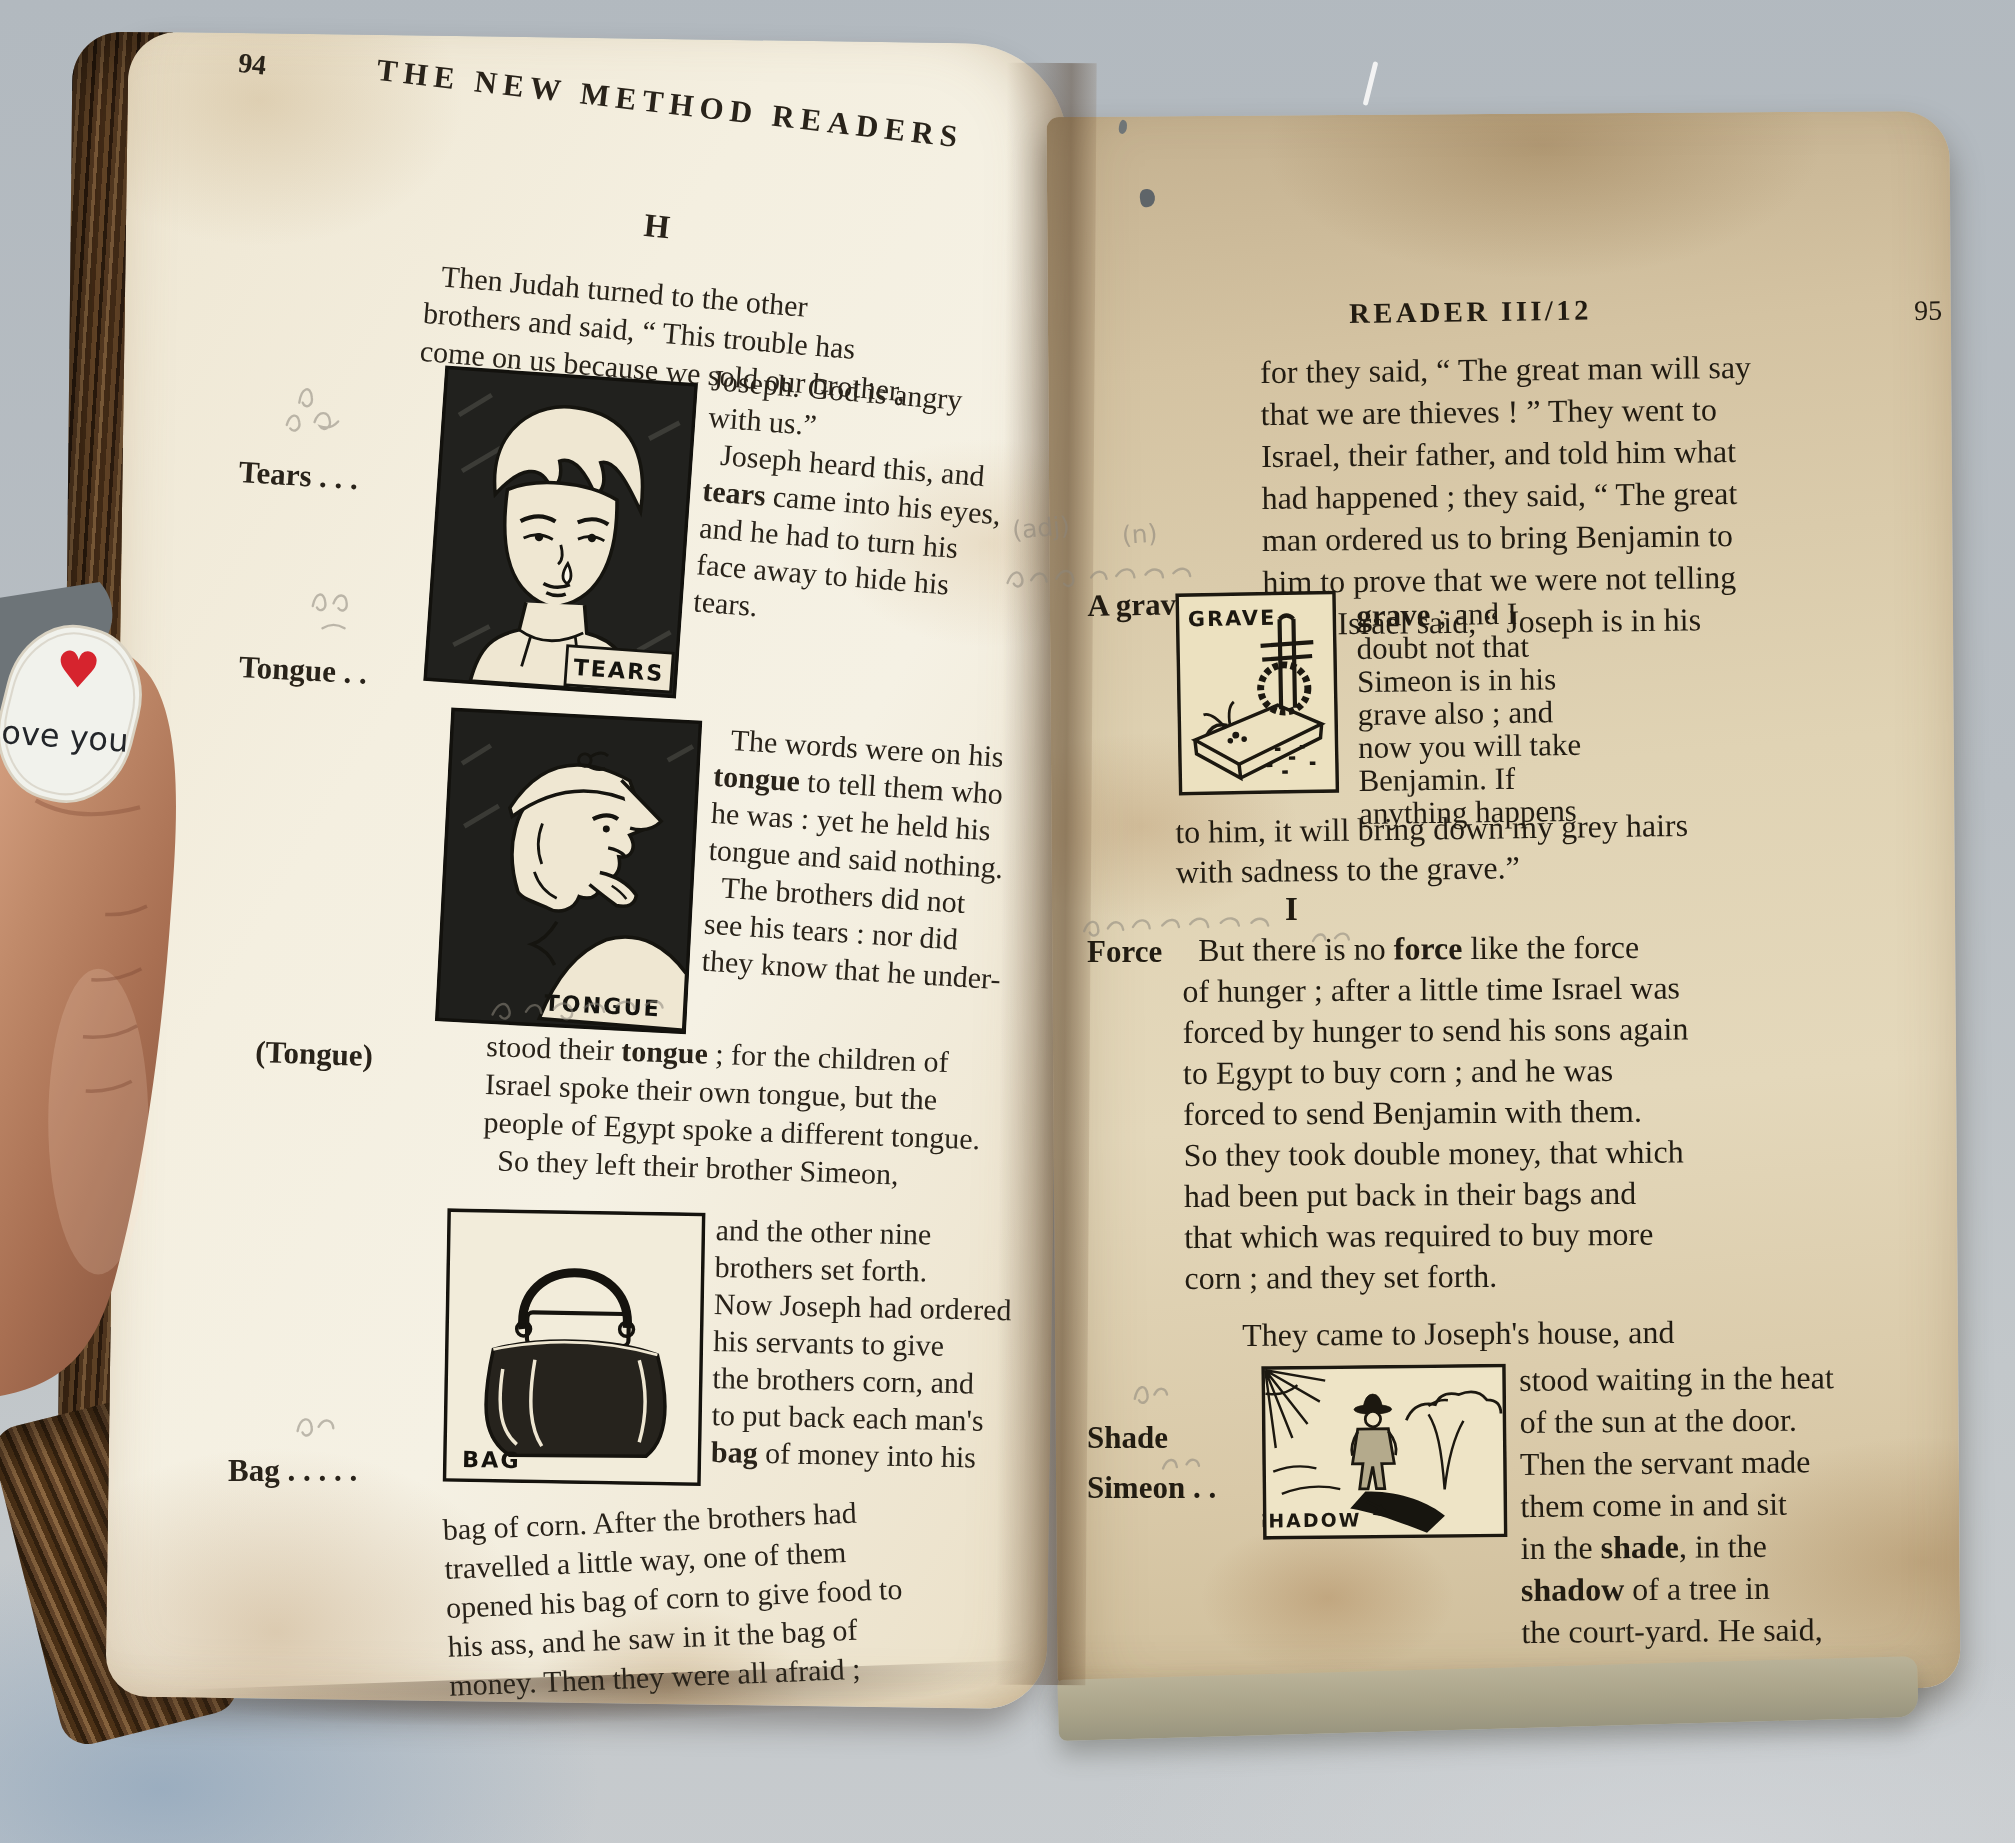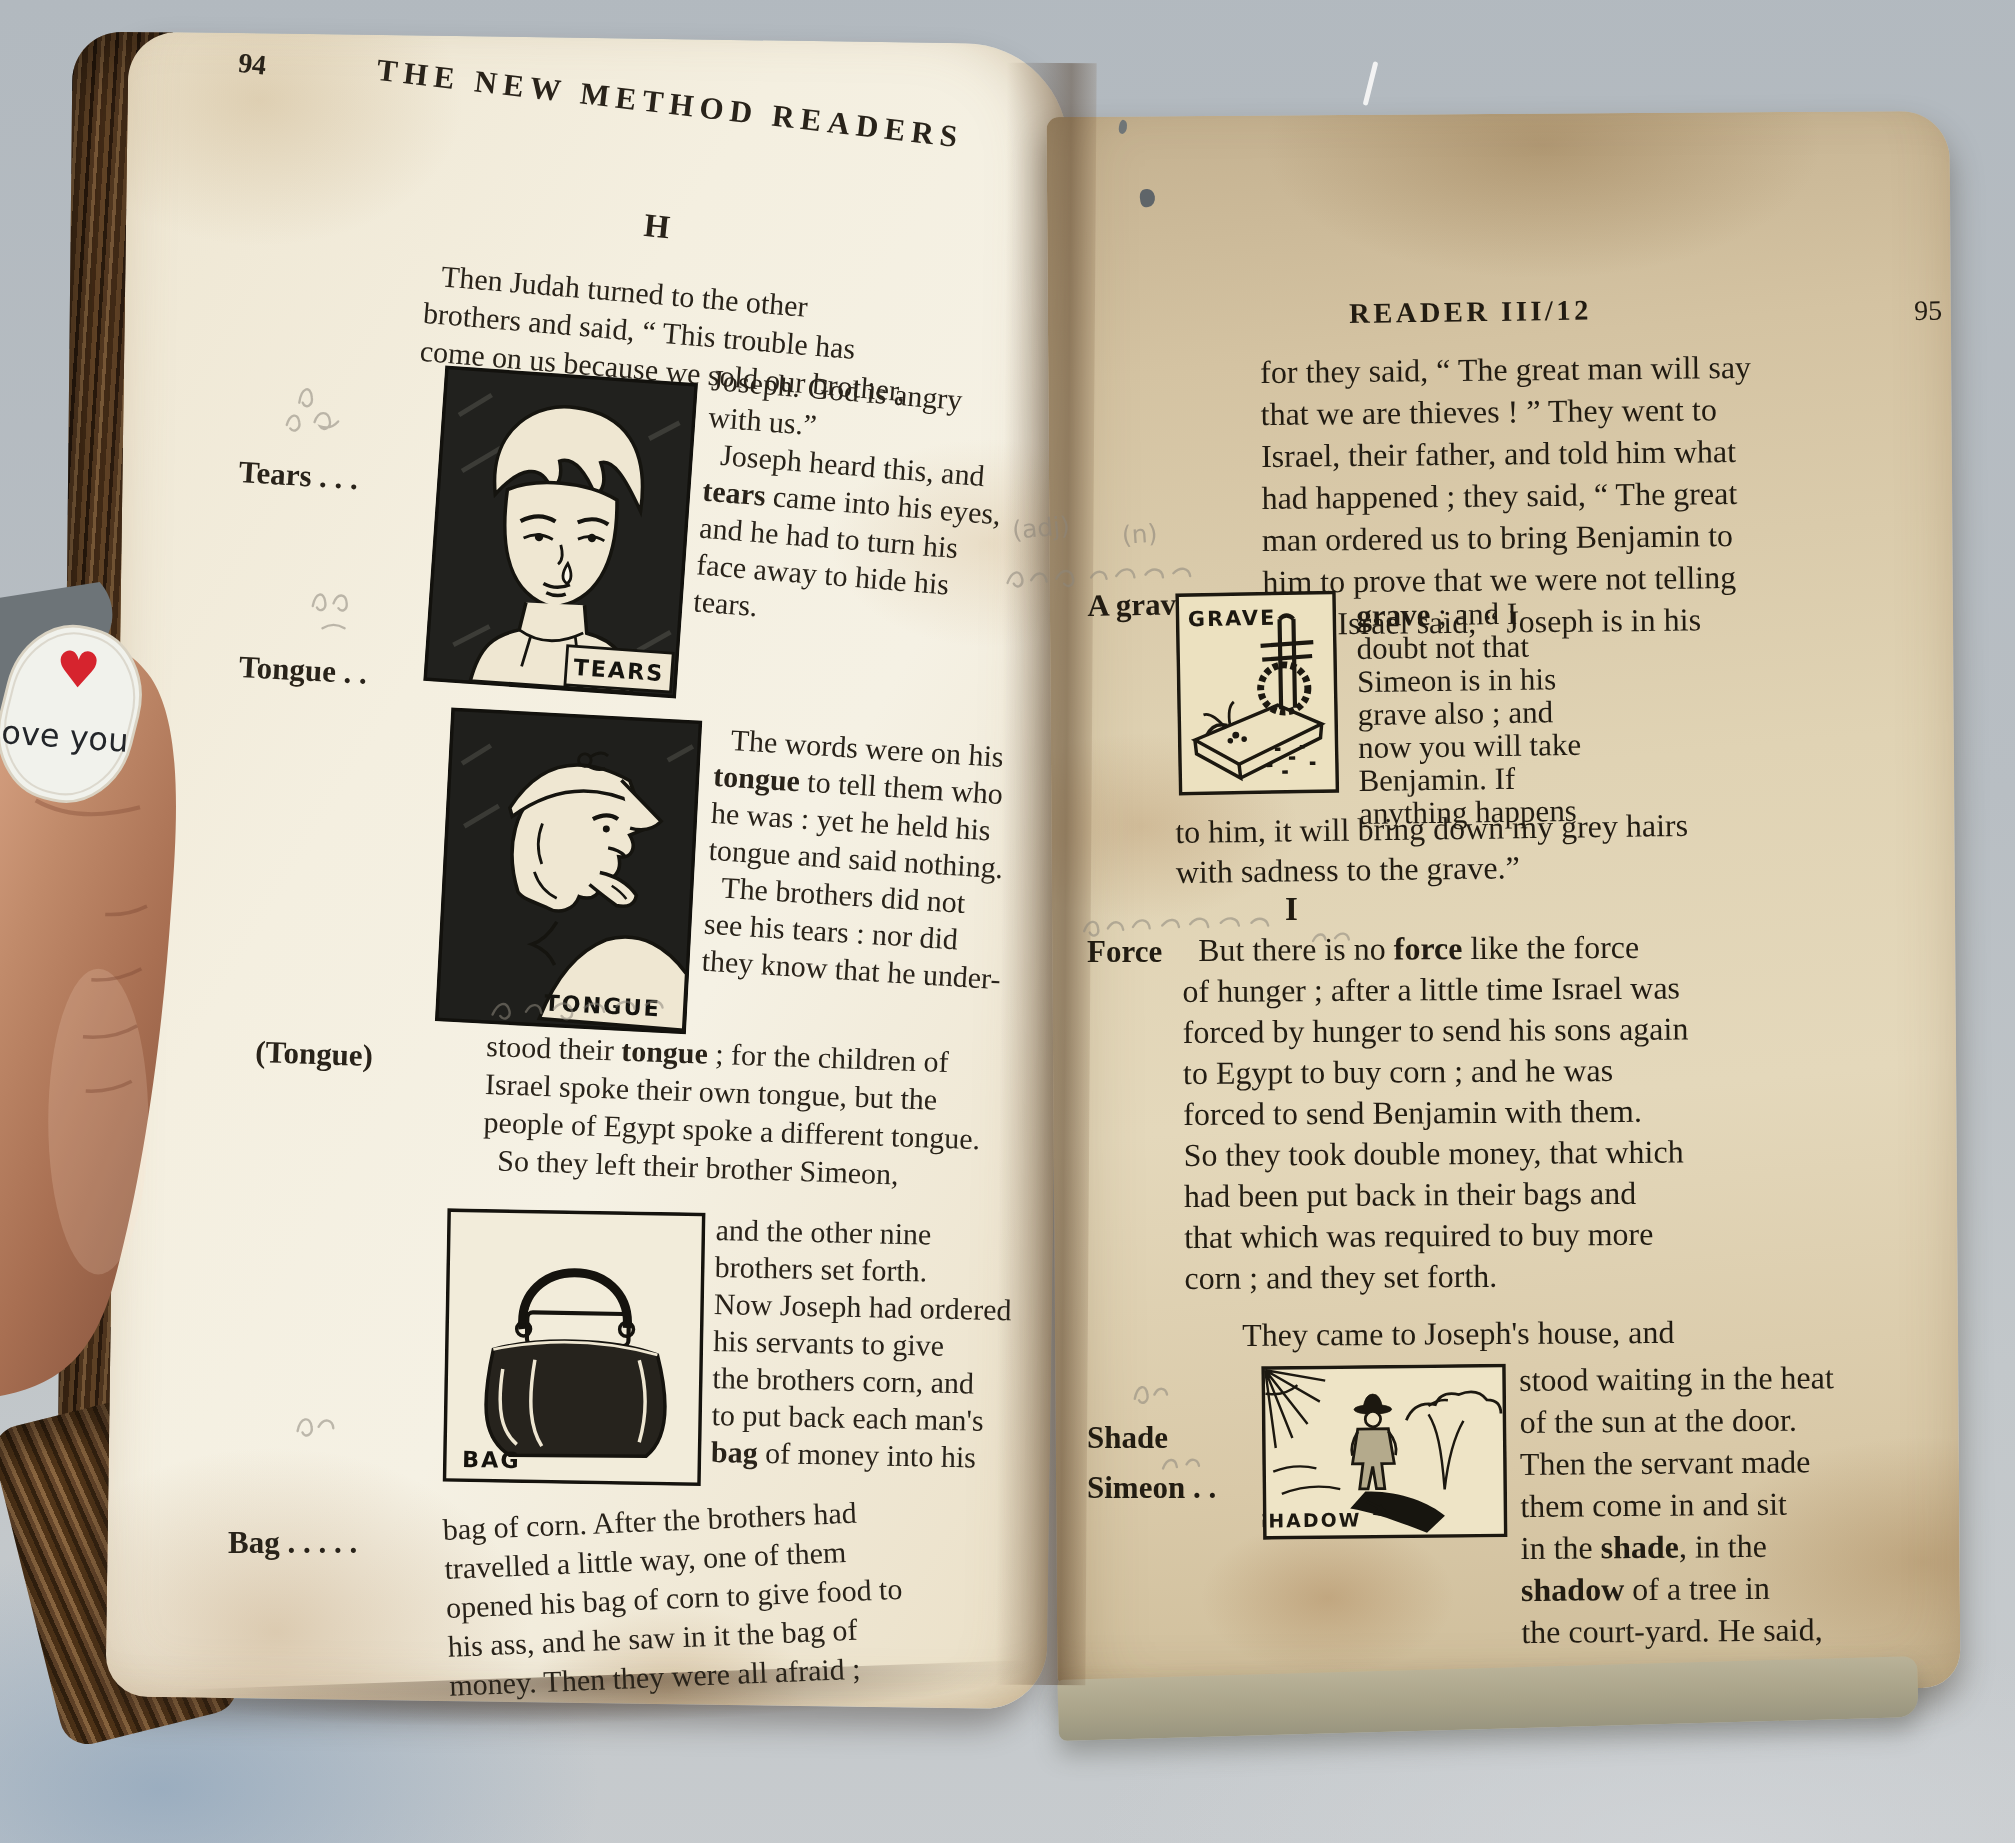--- a/index.html
+++ b/index.html
@@ -174,21 +174,21 @@
       <div class="ln">Now Joseph had ordered</div>
       <div class="ln">his servants to give</div>
       <div class="ln">the brothers corn, and</div>
       <div class="ln">to put back each man's</div>
       <div class="ln"><b>bag</b> of money into his</div>
     </div>
 
   <svg class="scribble" style="left:278px;top:1403px;" width="77" height="63" viewBox="0 0 110 90">
     <path d="M28,40 c4,-20 18,-22 20,-6 c2,11 -9,17 -13,8 M58,34 c8,-14 20,-10 21,2"></path>
   </svg>
-  <div class="tb lbl" style="left:228px;top:1525px;font-size:31px;">Bag . . . . .</div>
+  <div class="tb lbl" style="left:228px;top:1453px;font-size:31px;">Bag . . . . .</div>
 
   <div class="tb" style="left:442px;top:1510px;width:585px;font-size:30px;line-height:39px;transform:rotate(-2.4deg);">
       <div class="ln">bag of corn.  After the brothers had</div>
       <div class="ln">travelled a little way, one of them</div>
       <div class="ln">opened his bag of corn to give food to</div>
       <div class="ln">his ass, and he saw in it the bag of</div>
       <div class="ln">money.  Then they were all afraid ;</div>
     </div>
 
   <div class="tb rp lbl" style="left:1349px;top:298px;font-size:28.5px;letter-spacing:3.5px;transform:rotate(-.8deg);">READER III/12</div>

